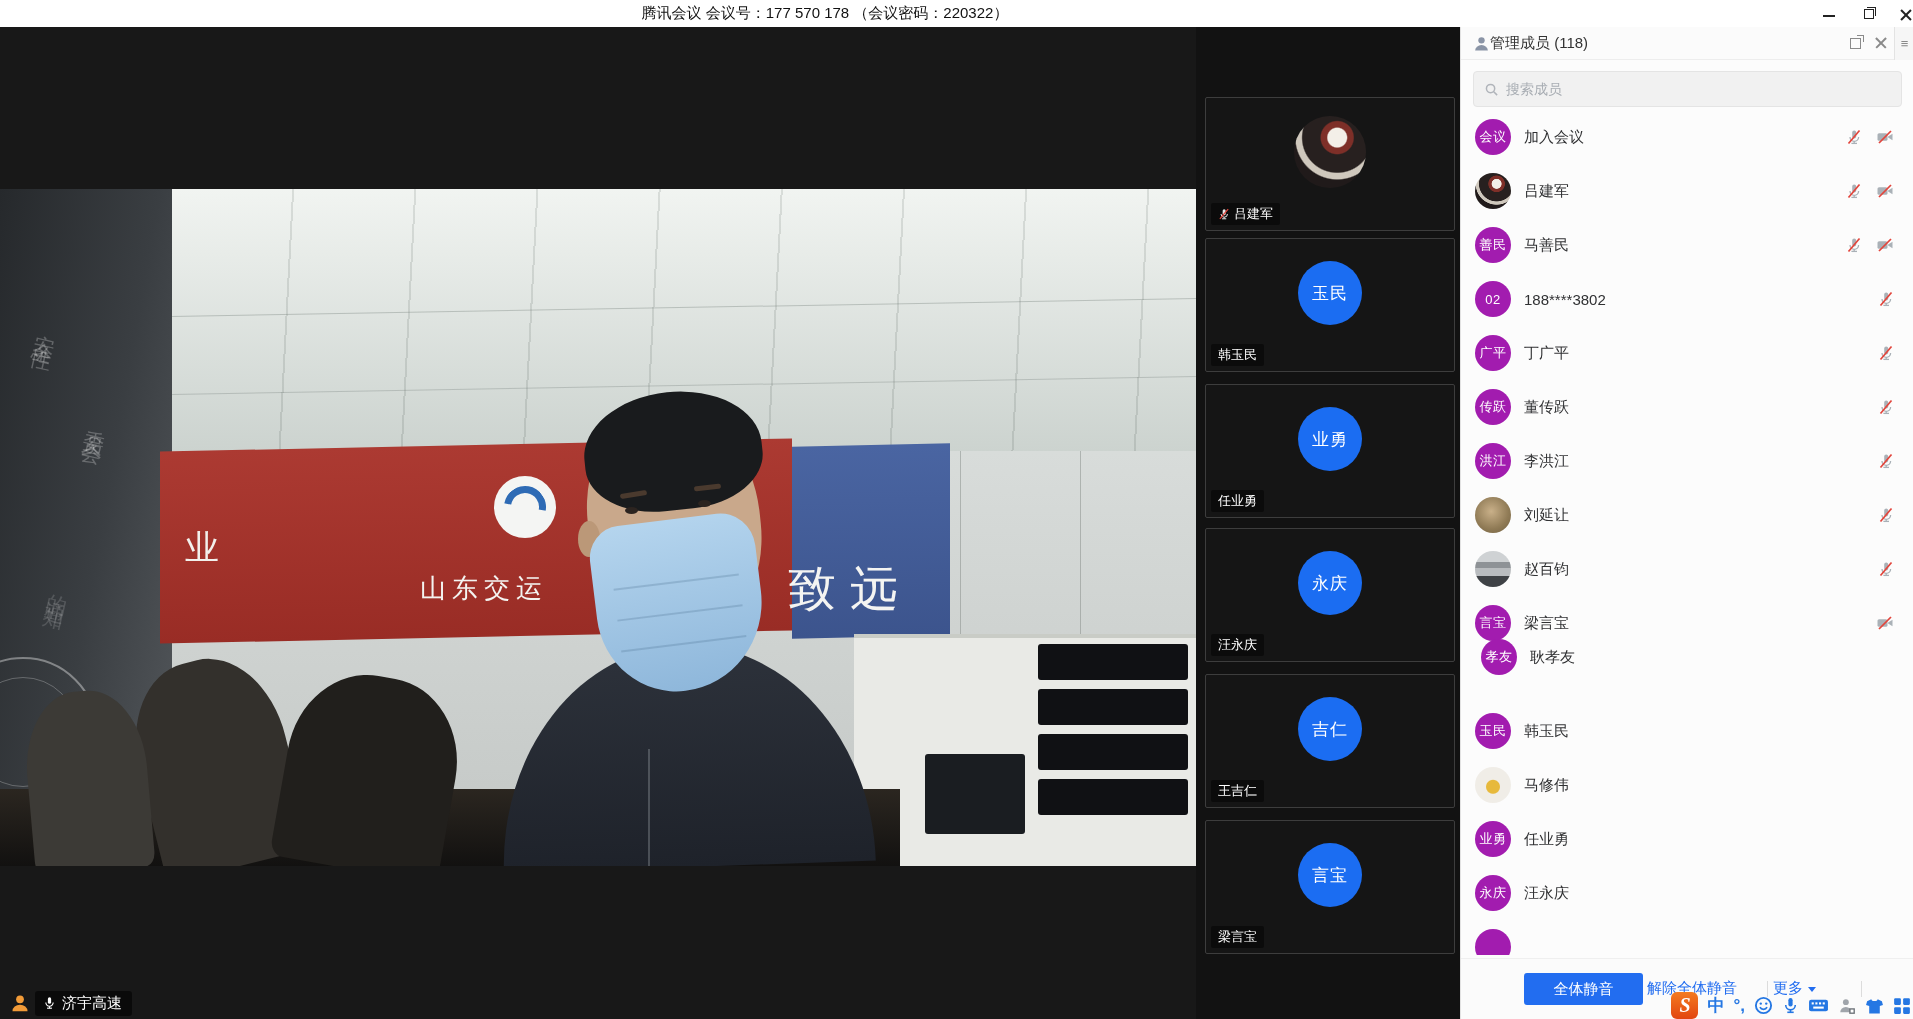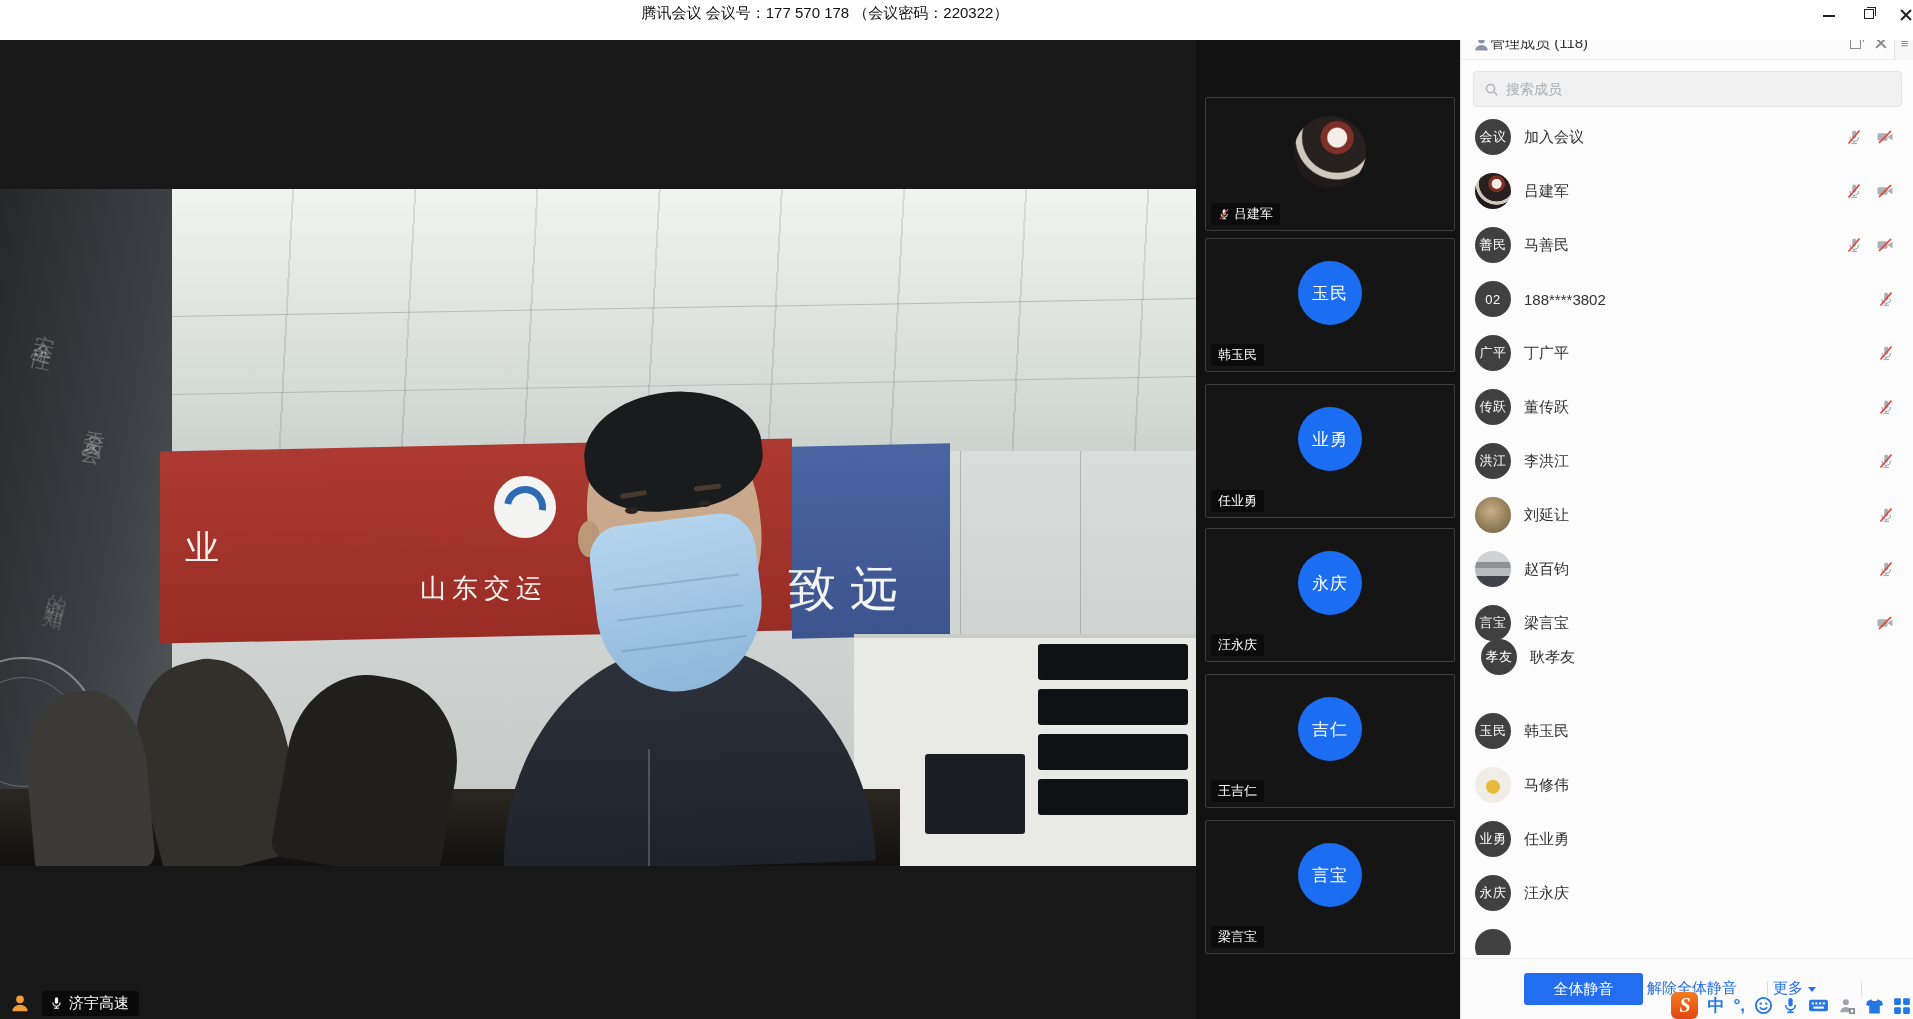--- a/index.html
+++ b/index.html
@@ -2,21 +2,21 @@
 <html><head>
 <meta charset="utf-8">
 <style>
   * { margin:0; padding:0; box-sizing:border-box; }
   html,body { width:1913px; height:1019px; overflow:hidden; background:#000;
     font-family:"Liberation Sans","DejaVu Sans",sans-serif; }
   .abs { position:absolute; }
   #stage { position:relative; width:1913px; height:1019px; background:#161616; overflow:hidden; }
 
   
-  #titlebar { left:0; top:0; width:1913px; height:40px; background:#ffffff; z-index:20; }
+  #titlebar { left:0; top:0; width:1913px; height:27px; background:#ffffff; z-index:20; }
   #title-text { left:825px; top:4px; transform:translateX(-50%); font-size:15px; color:#111; white-space:nowrap; }
   .winbtn { top:6px; width:26px; height:16px; cursor:default; }
   #btn-min { left:1816px; } #btn-max { left:1856px; } #btn-close { left:1892px; }
   #btn-min i { position:absolute; left:7px; top:9px; width:12px; height:2px; background:#222; }
   #btn-max i { position:absolute; left:8px; top:3px; width:10px; height:10px; border:1.5px solid #222; }
   #btn-max u { position:absolute; left:11px; top:1px; width:9px; height:9px; border-top:1.5px solid #222; border-right:1.5px solid #222; }
   #btn-close i,#btn-close u { position:absolute; left:7px; top:8px; width:14px; height:2px; background:#222; }
   #btn-close i { transform:rotate(45deg);} #btn-close u { transform:rotate(-45deg);}
   #corner-tab { left:1843px; top:0; width:70px; height:9px; background:#3f4046; border-radius:0 0 3px 3px; }
 
@@ -65,21 +65,21 @@
     border-radius:50% 50% 42% 42%; transform:rotate(-6deg); z-index:4; }
   .eye { width:13px; height:7px; background:#2c2420; border-radius:50%; z-index:5; }
   .brow { width:27px; height:5px; background:#4a3a2e; border-radius:3px; z-index:5; }
   #mask { left:596px; top:330px; width:166px; height:172px; background:linear-gradient(175deg,#b5d5ee,#8db6da);
     border-radius:20% 22% 55% 50%; transform:rotate(-7deg); z-index:5; }
   #mask i,#mask u,#mask b { position:absolute; left:12%; right:12%; height:2px; background:rgba(60,95,128,.22); }
   #mask i{top:36%}#mask u{top:54%}#mask b{top:72%}
   #ear { left:578px; top:332px; width:22px; height:36px; background:#bb9878; border-radius:50%; z-index:3; }
 
   
-  #speaker-overlay { left:10px; top:963px; height:26px; display:flex; align-items:center; gap:12px; z-index:6; }
+  #speaker-overlay { left:10px; top:963px; height:26px; display:flex; align-items:center; gap:5px; z-index:6; }
   #speaker-box { display:flex; align-items:center; gap:6px; background:rgba(8,8,8,.84); border-radius:3px;
     padding:3px 10px 3px 8px; }
   #speaker-box span { color:#fff; font-size:15px; white-space:nowrap; }
 
   
   #thumbstrip { left:1196px; top:27px; width:264px; height:992px; background:#121212; }
   .thumb { left:9px; width:250px; height:134px; background:#151515; border:1px solid #3d3d3d; border-radius:2px; }
   .thumb-avatar { position:absolute; left:50%; top:22px; transform:translateX(-50%); width:64px; height:64px;
     border-radius:50%; background:#1b6df2; color:#fff; font-size:17px; display:flex; align-items:center; justify-content:center; letter-spacing:1px; }
   .thumb-label { position:absolute; left:5px; bottom:5px; background:rgba(10,10,10,.82); color:#fff; font-size:13px;
@@ -103,21 +103,21 @@
   #close-x { position:relative; width:14px; height:14px; }
   #close-x i,#close-x u { position:absolute; left:0; top:6px; width:14px; height:1.6px; background:#8a8a8a; }
   #close-x i{transform:rotate(45deg)} #close-x u{transform:rotate(-45deg)}
   #search-wrap { left:12px; top:44px; width:429px; height:36px; background:#f1f1f1; border:1px solid #e4e4e4;
     border-radius:4px; display:flex; align-items:center; padding:0 10px; gap:7px; }
   #search-input { flex:1; border:none; outline:none; background:transparent; font-size:14px; color:#333;
     font-family:"Liberation Sans","DejaVu Sans",sans-serif; }
   #search-input::placeholder { color:#a8adb3; }
   #member-list { left:0; top:83px; width:453px; height:845px; overflow:hidden; }
   .mrow { position:absolute; left:0; width:453px; height:54px; display:flex; align-items:center; padding:0 20px 0 14px; }
-  .mavatar { width:36px; height:36px; border-radius:50%; background:#404040; color:#fff; font-size:13px;
+  .mavatar { width:36px; height:36px; border-radius:50%; background:#a21caf; color:#fff; font-size:13px;
     display:flex; align-items:center; justify-content:center; flex:0 0 36px; letter-spacing:.5px; }
   .mname { font-size:15px; color:#303133; margin-left:13px; flex:1; white-space:nowrap; }
   .micons { display:flex; align-items:center; gap:14px; }
   #panel-footer { left:0; top:931px; width:453px; height:61px; background:#fbfbfb; border-top:1px solid #efefef; z-index:5; }
   #mute-all-btn { position:absolute; left:63px; top:14px; width:119px; height:32px; background:#226df0; color:#fff;
     border:none; border-radius:3px; font-size:15px; font-family:inherit; }
   #unmute-all-btn { position:absolute; left:186px; top:20px; font-size:15px; color:#226df0; white-space:nowrap; }
   .vsep { position:absolute; top:22px; width:1px; height:16px; background:#dcdcdc; }
   #more-btn { position:absolute; left:312px; top:20px; font-size:15px; color:#226df0; display:flex; align-items:center; gap:5px; }
   #more-caret { width:0; height:0; border-left:4.5px solid transparent; border-right:4.5px solid transparent;

